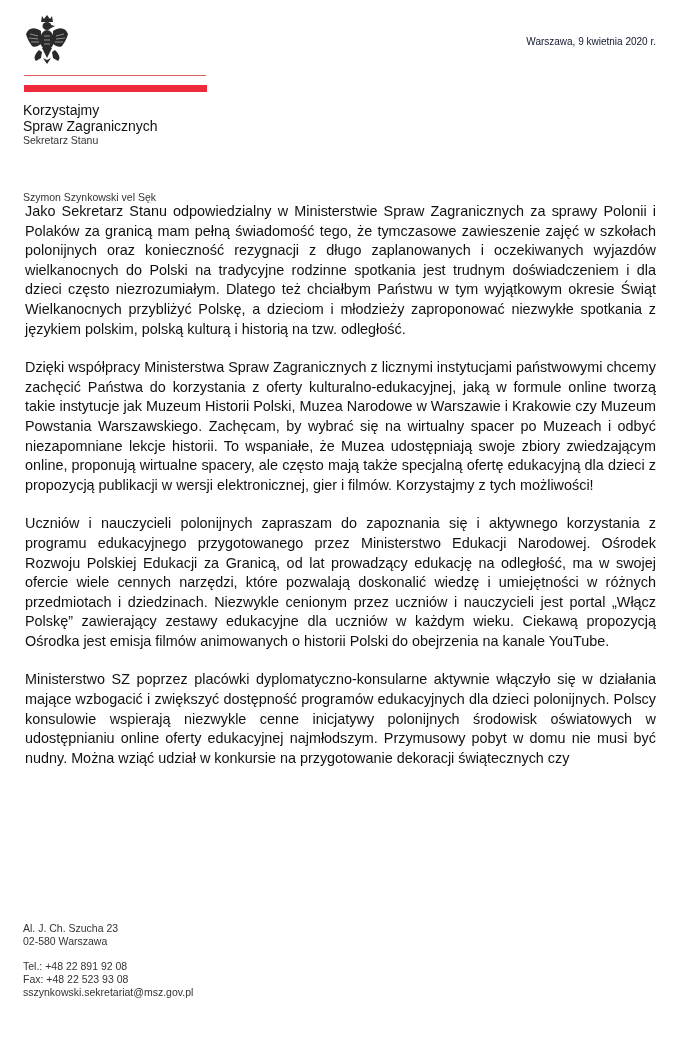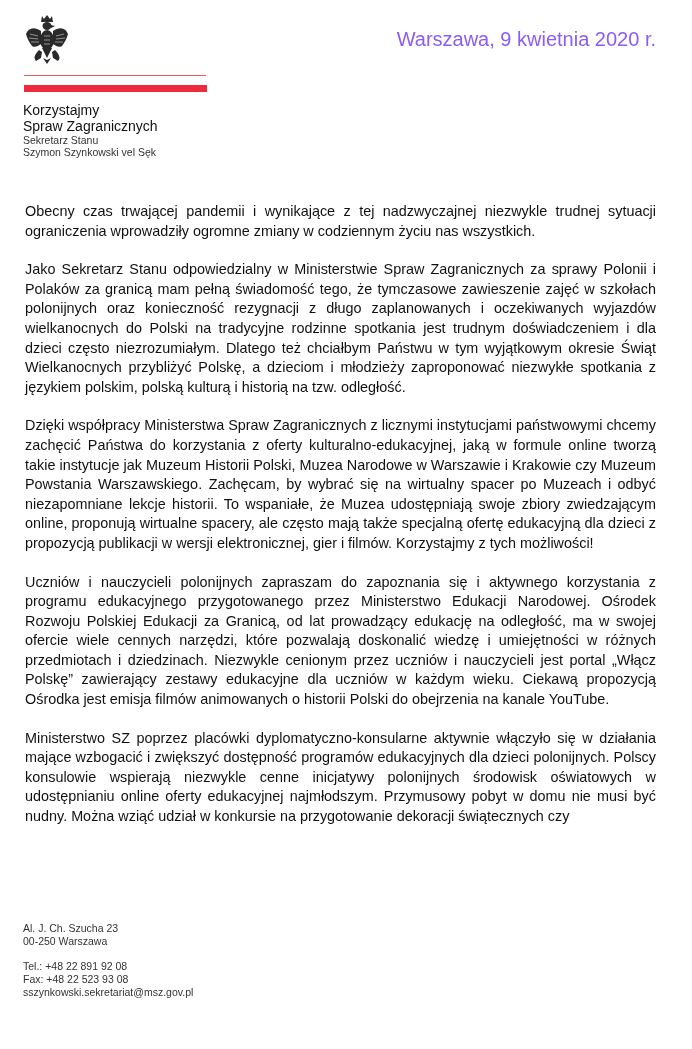--- a/index.html
+++ b/index.html
@@ -2,23 +2,23 @@
 <html><head>
   <meta charset="utf-8">
   <style>
     html, body { margin: 0; padding: 0; background: #ffffff; }
     body { width: 692px; height: 1049px; position: relative; overflow: hidden;
       font-family: "Liberation Sans", sans-serif; color: #1a1a1a; }
     .emblem { position: absolute; left: 24px; top: 14px; width: 46px; height: 54px; }
     .rule-thin { position: absolute; left: 24px; top: 75px; width: 182px; height: 1px; background: #e06060; }
     .rule-thick { position: absolute; left: 24px; top: 85px; width: 183px; height: 7px; background: #ee2a3c; }
     .ministry { position: absolute; left: 23px; top: 102px; font-size: 14px; line-height: 16px; color: #111; }
-    .ministry .sub { font-size: 10.5px; line-height: 12px; color: #333; }
+    .ministry .sub { font-size: 10.5px; line-height: 12px; color: #333; margin-top: 45px; }
     .ministry .sub1 { margin-top: 0; }
-    .date { position: absolute; right: 36px; top: 28px; font-size: 20px; color: #8b5cf6; }
+    .date { position: absolute; right: 36px; top: 36px; font-size: 10px; color: #0f172a; }
     .letter { position: absolute; left: 25px; top: 202px; width: 631px; font-size: 14.4px; line-height: 19.6px; color: #111; }
     .letter p { margin: 0 0 19px 0; text-align: justify; }
     .letter p.greeting { margin-bottom: 20px; text-align: left; }
     .letter p.last { margin-bottom: 0; }
     .footer { position: absolute; left: 23px; top: 922px; font-size: 10.5px; line-height: 13px; color: #333; }
     .footer .gap { height: 12px; }
   </style>
 </head>
 <body>
 
@@ -56,27 +56,26 @@
 <div class="ministry">
   <div>Korzystajmy</div>
   <div>Spraw Zagranicznych</div>
   <div class="sub sub1">Sekretarz Stanu</div>
   <div class="sub">Szymon Szynkowski vel Sęk</div>
 </div>
 
 <div class="date">Warszawa, 9 kwietnia 2020 r.</div>
 
 <div class="letter">
-  <p>Obecny czas trwającej pandemii i wynikające z tej nadzwyczajnej niezwykle trudnej sytuacji ograniczenia wprowadziły ogromne zmiany w codziennym życiu nas wszystkich.</p>
   <p>Jako Sekretarz Stanu odpowiedzialny w Ministerstwie Spraw Zagranicznych za sprawy Polonii i Polaków za granicą mam pełną świadomość tego, że tymczasowe zawieszenie zajęć w szkołach polonijnych oraz konieczność rezygnacji z długo zaplanowanych i oczekiwanych wyjazdów wielkanocnych do Polski na tradycyjne rodzinne spotkania jest trudnym doświadczeniem i dla dzieci często niezrozumiałym. Dlatego też chciałbym Państwu w tym wyjątkowym okresie Świąt Wielkanocnych przybliżyć Polskę, a dzieciom i młodzieży zaproponować niezwykłe spotkania z językiem polskim, polską kulturą i historią na tzw. odległość.</p>
   <p>Dzięki współpracy Ministerstwa Spraw Zagranicznych z licznymi instytucjami państwowymi chcemy zachęcić Państwa do korzystania z oferty kulturalno-edukacyjnej, jaką w formule online tworzą takie instytucje jak Muzeum Historii Polski, Muzea Narodowe w Warszawie i Krakowie czy Muzeum Powstania Warszawskiego. Zachęcam, by wybrać się na wirtualny spacer po Muzeach i odbyć niezapomniane lekcje historii. To wspaniałe, że Muzea udostępniają swoje zbiory zwiedzającym online, proponują wirtualne spacery, ale często mają także specjalną ofertę edukacyjną dla dzieci z propozycją publikacji w wersji elektronicznej, gier i filmów. Korzystajmy z tych możliwości!</p>
   <p>Uczniów i nauczycieli polonijnych zapraszam do zapoznania się i aktywnego korzystania z programu edukacyjnego przygotowanego przez Ministerstwo Edukacji Narodowej. Ośrodek Rozwoju Polskiej Edukacji za Granicą, od lat prowadzący edukację na odległość, ma w swojej ofercie wiele cennych narzędzi, które pozwalają doskonalić wiedzę i umiejętności w różnych przedmiotach i dziedzinach. Niezwykle cenionym przez uczniów i nauczycieli jest portal „Włącz Polskę” zawierający zestawy edukacyjne dla uczniów w każdym wieku. Ciekawą propozycją Ośrodka jest emisja filmów animowanych o historii Polski do obejrzenia na kanale YouTube.</p>
   <p class="last">Ministerstwo SZ poprzez placówki dyplomatyczno-konsularne aktywnie włączyło się w działania mające wzbogacić i zwiększyć dostępność programów edukacyjnych dla dzieci polonijnych. Polscy konsulowie wspierają niezwykle cenne inicjatywy polonijnych środowisk oświatowych w udostępnianiu online oferty edukacyjnej najmłodszym. Przymusowy pobyt w domu nie musi być nudny. Można wziąć udział w konkursie na przygotowanie dekoracji świątecznych czy</p>
 </div>
 
 <div class="footer">
   <div>Al. J. Ch. Szucha 23</div>
-  <div>00-250 Warszawa</div>
+  <div>02-580 Warszawa</div>
   <div class="gap"></div>
   <div>Tel.: +48 22 891 92 08</div>
   <div>Fax: +48 22 523 93 08</div>
   <div>sszynkowski.sekretariat@msz.gov.pl</div>
 </div>
 
 </body></html>

